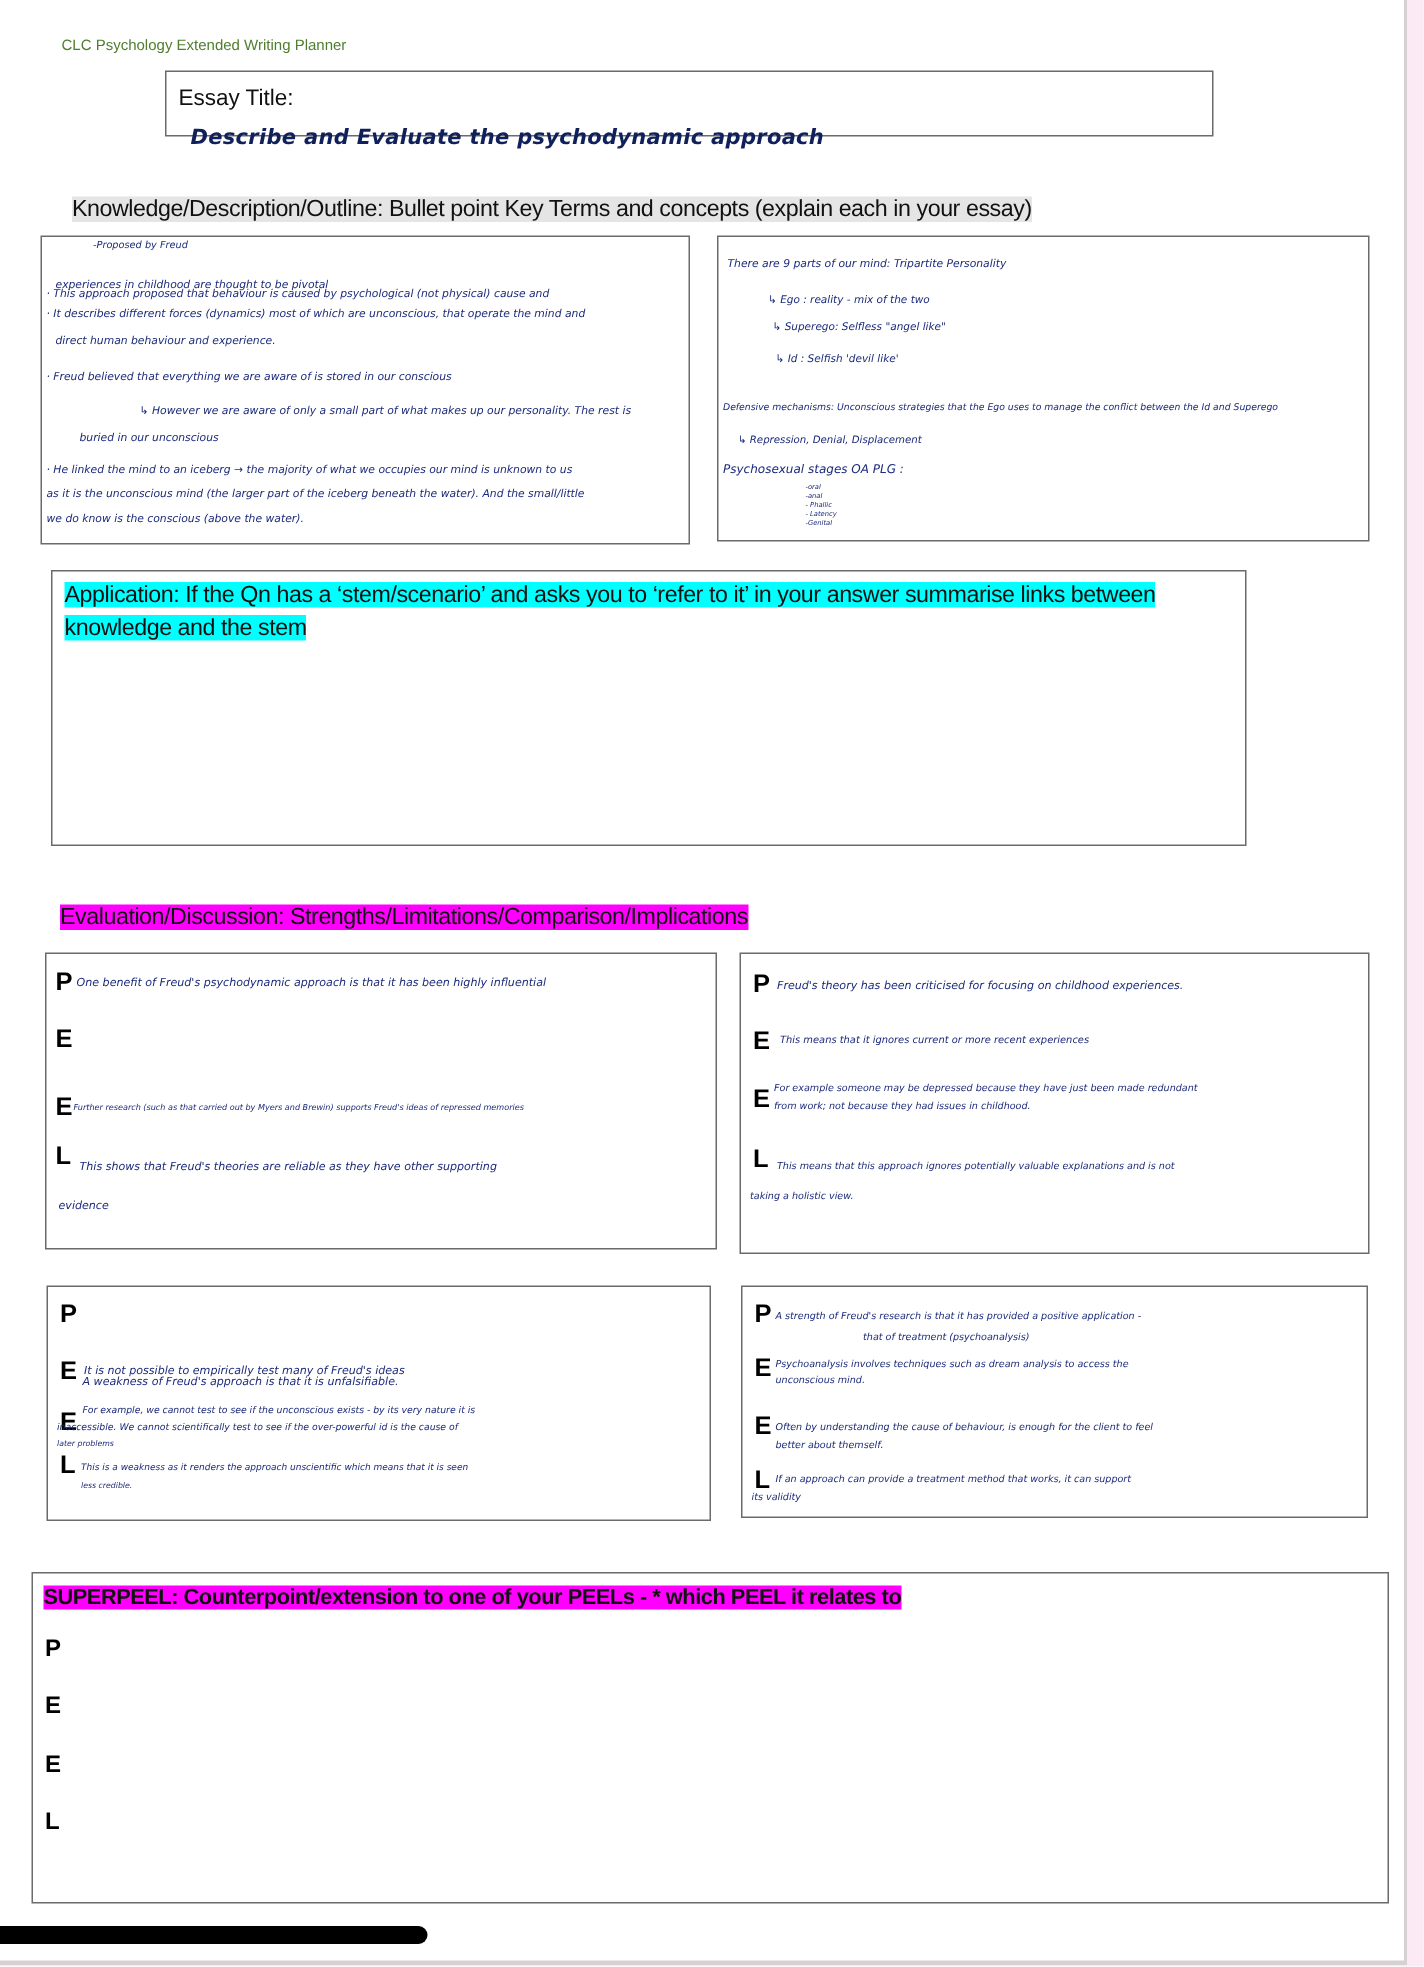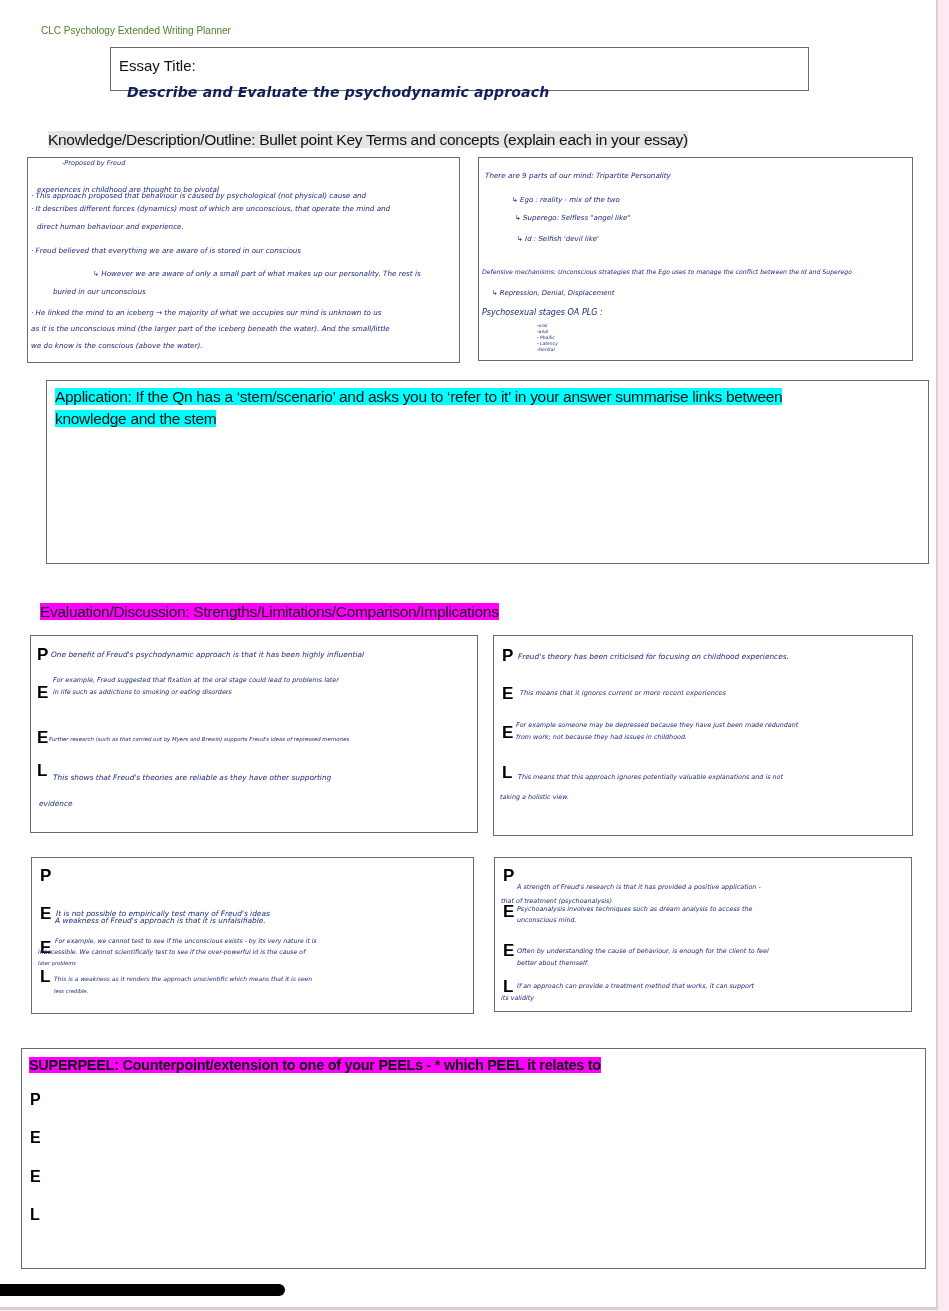--- a/index.html
+++ b/index.html
@@ -64,39 +64,35 @@
     <div class="k-line" style="left:3px;top:110px;font-size:6.2px;">Defensive mechanisms: Unconscious strategies that the Ego uses to manage the conflict between the Id and Superego</div>
     <div class="k-line" style="left:13px;top:131px;font-size:6.8px;">↳ Repression, Denial, Displacement</div>
     <div class="k-line" style="left:3px;top:150px;font-size:8px;">Psychosexual stages  OA PLG :</div>
     <div class="k-line" style="left:58px;top:165px;font-size:4.5px;line-height:5px;">-oral</div>
     <div class="k-line" style="left:58px;top:171px;font-size:4.5px;line-height:5px;">-anal</div>
     <div class="k-line" style="left:58px;top:177px;font-size:4.5px;line-height:5px;">- Phallic</div>
     <div class="k-line" style="left:58px;top:183px;font-size:4.5px;line-height:5px;">- Latency</div>
     <div class="k-line" style="left:58px;top:189px;font-size:4.5px;line-height:5px;">-Genital</div>
   </div>
 
-  <div class="box" style="left:34px;top:380px;width:883px;height:184px;margin-left:12px;">
+  <div class="box" style="left:34px;top:380px;width:797px;height:184px;">
     <div style="position:absolute;left:8px;top:5px;">
       <span class="hl hl-cyan">Application: If the Qn has a ‘stem/scenario’ and asks you to ‘refer to it’ in your answer summarise links between</span><br>
       <span class="hl hl-cyan">knowledge and the stem</span>
     </div>
   </div>
 
   <div class="abs" style="left:40px;top:601px;">
     <span class="hl hl-magenta">Evaluation/Discussion: Strengths/Limitations/Comparison/Implications</span>
   </div>
 
   <div class="box" style="left:30px;top:635px;width:448px;height:198px;">
     <div class="peel-letter" style="left:6px;top:9px;">P</div>
     <div class="peel-text" style="left:20px;top:12px;">One benefit of Freud's psychodynamic approach is that it has been highly influential</div>
     <div class="peel-letter" style="left:6px;top:47px;">E</div>
-    <div class="peel-text" style="left:22px;top:38px;font-size:6.4px;line-height:12px;">
-      <span>For example, Freud suggested that fixation at the oral stage could lead to problems later</span><br>
-      <span>in life such as addictions to smoking or eating disorders</span>
-    </div>
     <div class="peel-letter" style="left:6px;top:92px;">E</div>
     <div class="peel-text" style="left:18px;top:97px;font-size:5.4px;white-space:nowrap;">Further research (such as that carried out by Myers and Brewin) supports Freud's ideas of repressed memories</div>
     <div class="peel-letter" style="left:6px;top:125px;">L</div>
     <div class="peel-text" style="left:22px;top:129px;line-height:26px;">
       <span>This shows that Freud's theories are reliable as they have other supporting</span><br>
       <span style="margin-left:-14px;">evidence</span>
     </div>
   </div>
 
   <div class="box" style="left:493px;top:635px;width:420px;height:201px;">
@@ -129,21 +125,21 @@
     </div>
     <div class="peel-letter" style="left:8px;top:109px;">L</div>
     <div class="peel-text" style="left:22px;top:115px;font-size:6px;line-height:12px;">
       <span>This is a weakness as it renders the approach unscientific which means that it is seen</span><br>
       <span style="font-size:5.2px;">less credible.</span>
     </div>
   </div>
 
   <div class="box" style="left:494px;top:857px;width:418px;height:155px;">
     <div class="peel-letter" style="left:8px;top:8px;">P</div>
-    <div class="peel-text" style="left:6px;top:22px;font-size:6.4px;line-height:14px;">
+    <div class="peel-text" style="left:6px;top:12px;font-size:6.4px;line-height:14px;text-align:center;">
       <span style="margin-left:16px;">A strength of Freud's research is that it has provided a positive application -</span><br>
       <span>that of treatment (psychoanalysis)</span>
     </div>
     <div class="peel-letter" style="left:8px;top:44px;">E</div>
     <div class="peel-text" style="left:22px;top:46px;font-size:6.4px;line-height:11px;">
       <span>Psychoanalysis involves techniques such as dream analysis to access the</span><br>
       <span>unconscious mind.</span>
     </div>
     <div class="peel-letter" style="left:8px;top:83px;">E</div>
     <div class="peel-text" style="left:22px;top:87px;font-size:6.4px;line-height:12px;">

